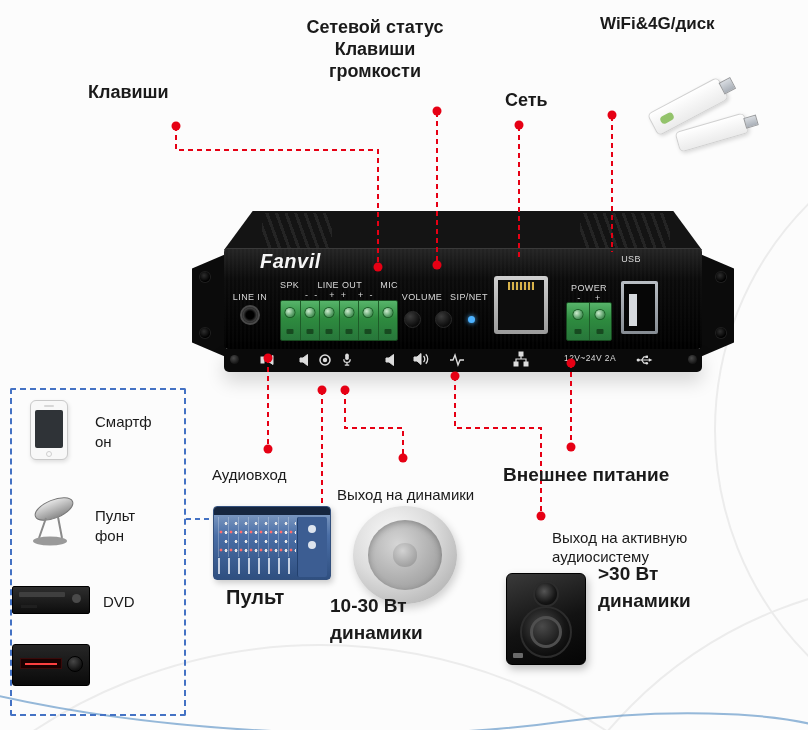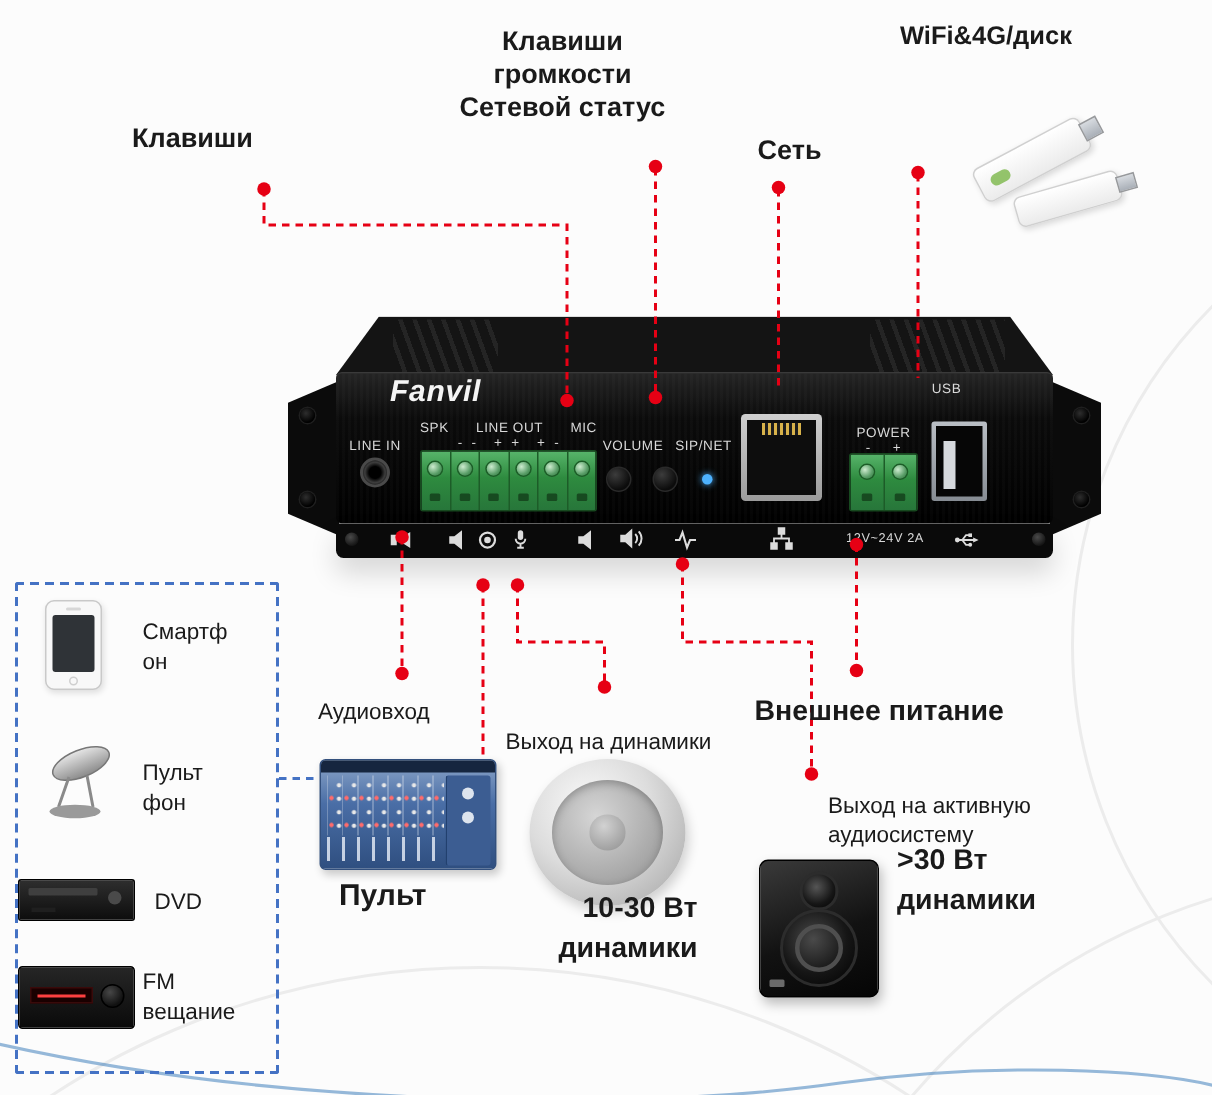--- a/index.html
+++ b/index.html
@@ -161,22 +161,22 @@
   <svg class="layer bg-layer" width="808" height="730">
     <circle class="arc" cx="320" cy="1165" r="520"></circle>
     <circle class="arc" cx="1035" cy="430" r="320"></circle>
     <circle class="arc" cx="935" cy="1010" r="430"></circle>
     <path class="swoosh" d="M-10 694 C 180 738, 420 742, 560 722 C 660 708, 770 712, 818 726"></path>
   </svg>
 
   <div class="abs callout-bold" style="left:88px;top:82px">Клавиши</div>
 
   <div class="abs" style="left:305px;top:16px;width:140px;text-align:center;z-index:7">
+    <div class="callout-bold" style="line-height:22px">Сетевой статус</div>
     <div class="callout-bold" style="white-space:normal;line-height:22px">Клавиши громкости</div>
-    <div class="callout-bold" style="line-height:22px">Сетевой статус</div>
   </div>
 
   <div class="abs callout-bold" style="left:505px;top:90px">Сеть</div>
 
   <div class="abs" style="left:600px;top:12px;z-index:7">
     <div class="callout-bold" style="font-size:17px;line-height:23px">WiFi&amp;4G/диск</div>
   </div>
 
   <div class="abs dongle" style="left:648px;top:94px;width:80px;height:25px;transform:rotate(-28deg)">
     <div class="dongle-logo"></div>
@@ -331,41 +331,37 @@
     <div class="dvd-led"></div>
   </div>
   <div class="abs src-label" style="left:103px;top:592px">DVD</div>
 
   <div class="abs fm-box">
     <div class="fm-display">
       <div class="fm-scale"></div>
     </div>
     <div class="fm-knob"></div>
   </div>
-  <div class="abs src-label" style="left:95px;top:645px">
-    <div>FM</div>
-    <div>вещание</div>
-  </div>
 
   <div class="abs mixer">
     <div class="mx-top"></div>
     <div class="mx-knobs"></div>
     <div class="mx-faders"></div>
     <div class="mx-right">
       <div class="mx-dial" style="left:10px;top:8px"></div>
       <div class="mx-dial" style="left:10px;top:24px"></div>
     </div>
   </div>
   <div class="abs equip-bold" style="left:226px;top:584px;font-size:20px">Пульт</div>
 
   <div class="abs spk-ceiling">
     <div class="spk-ring"></div>
     <div class="spk-cap"></div>
   </div>
-  <div class="abs equip-bold" style="left:320px;top:592px;width:145px;text-align:right">
+  <div class="abs equip-bold" style="left:330px;top:592px;width:145px;text-align:left">
     <div>10-30 Вт</div>
     <div>динамики</div>
   </div>
 
   <div class="abs spk-active">
     <div class="tweeter"></div>
     <div class="woofer">
       <div class="woofer-cone"></div>
     </div>
     <div class="spk-logo"></div>

